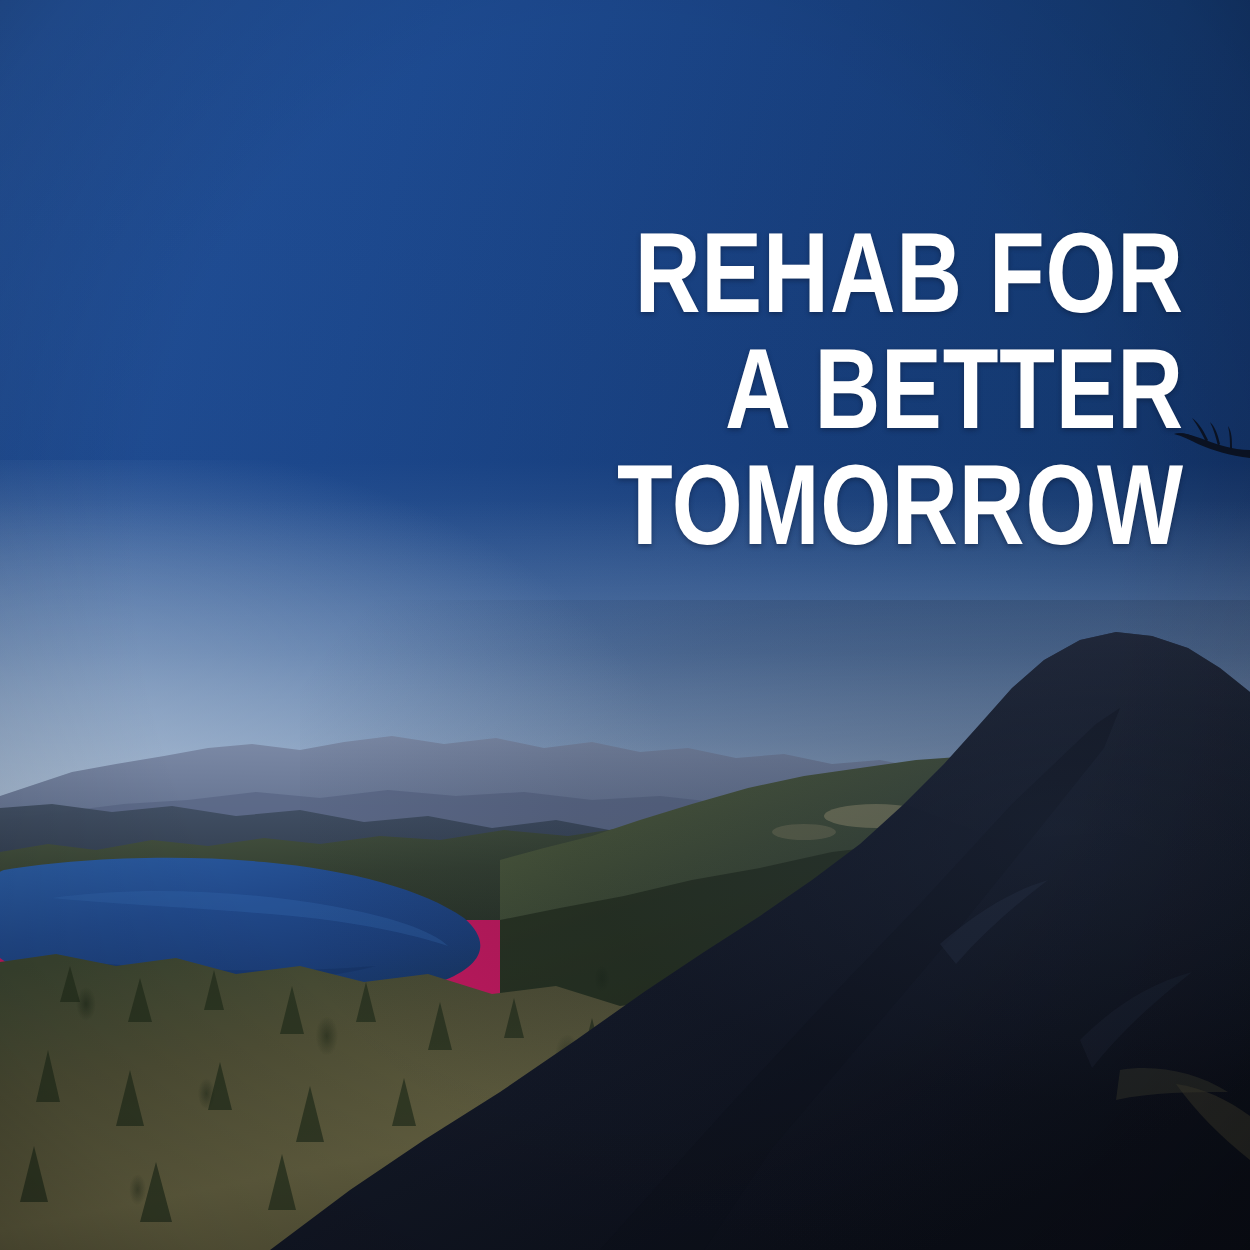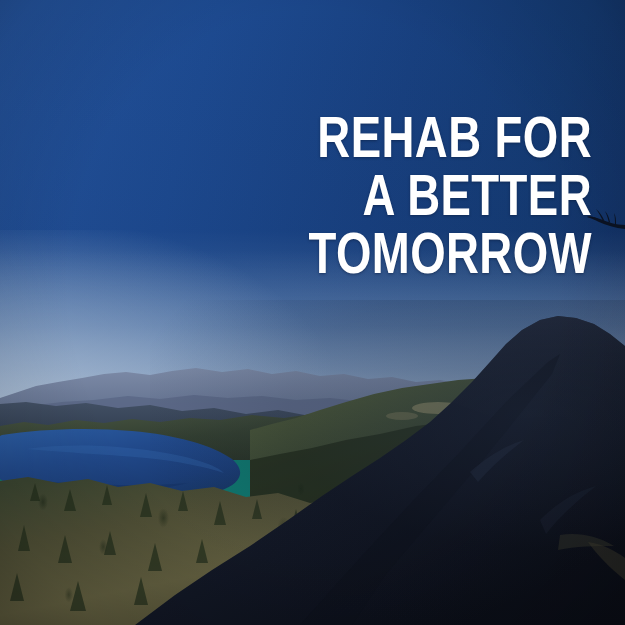--- a/index.html
+++ b/index.html
@@ -7,21 +7,21 @@
     margin: 0;
     padding: 0;
     background: #000;
   }
   .poster {
     position: relative;
     width: 625px;
     height: 625px;
     overflow: hidden;
     font-family: "Liberation Sans", sans-serif;
-    background: #0f766e;
+    background: #be185d;
   }
 
   
   .sky {
     position: absolute;
     left: 0; top: 0;
     width: 625px;
     height: 420px;
     background:
       linear-gradient(to bottom,

